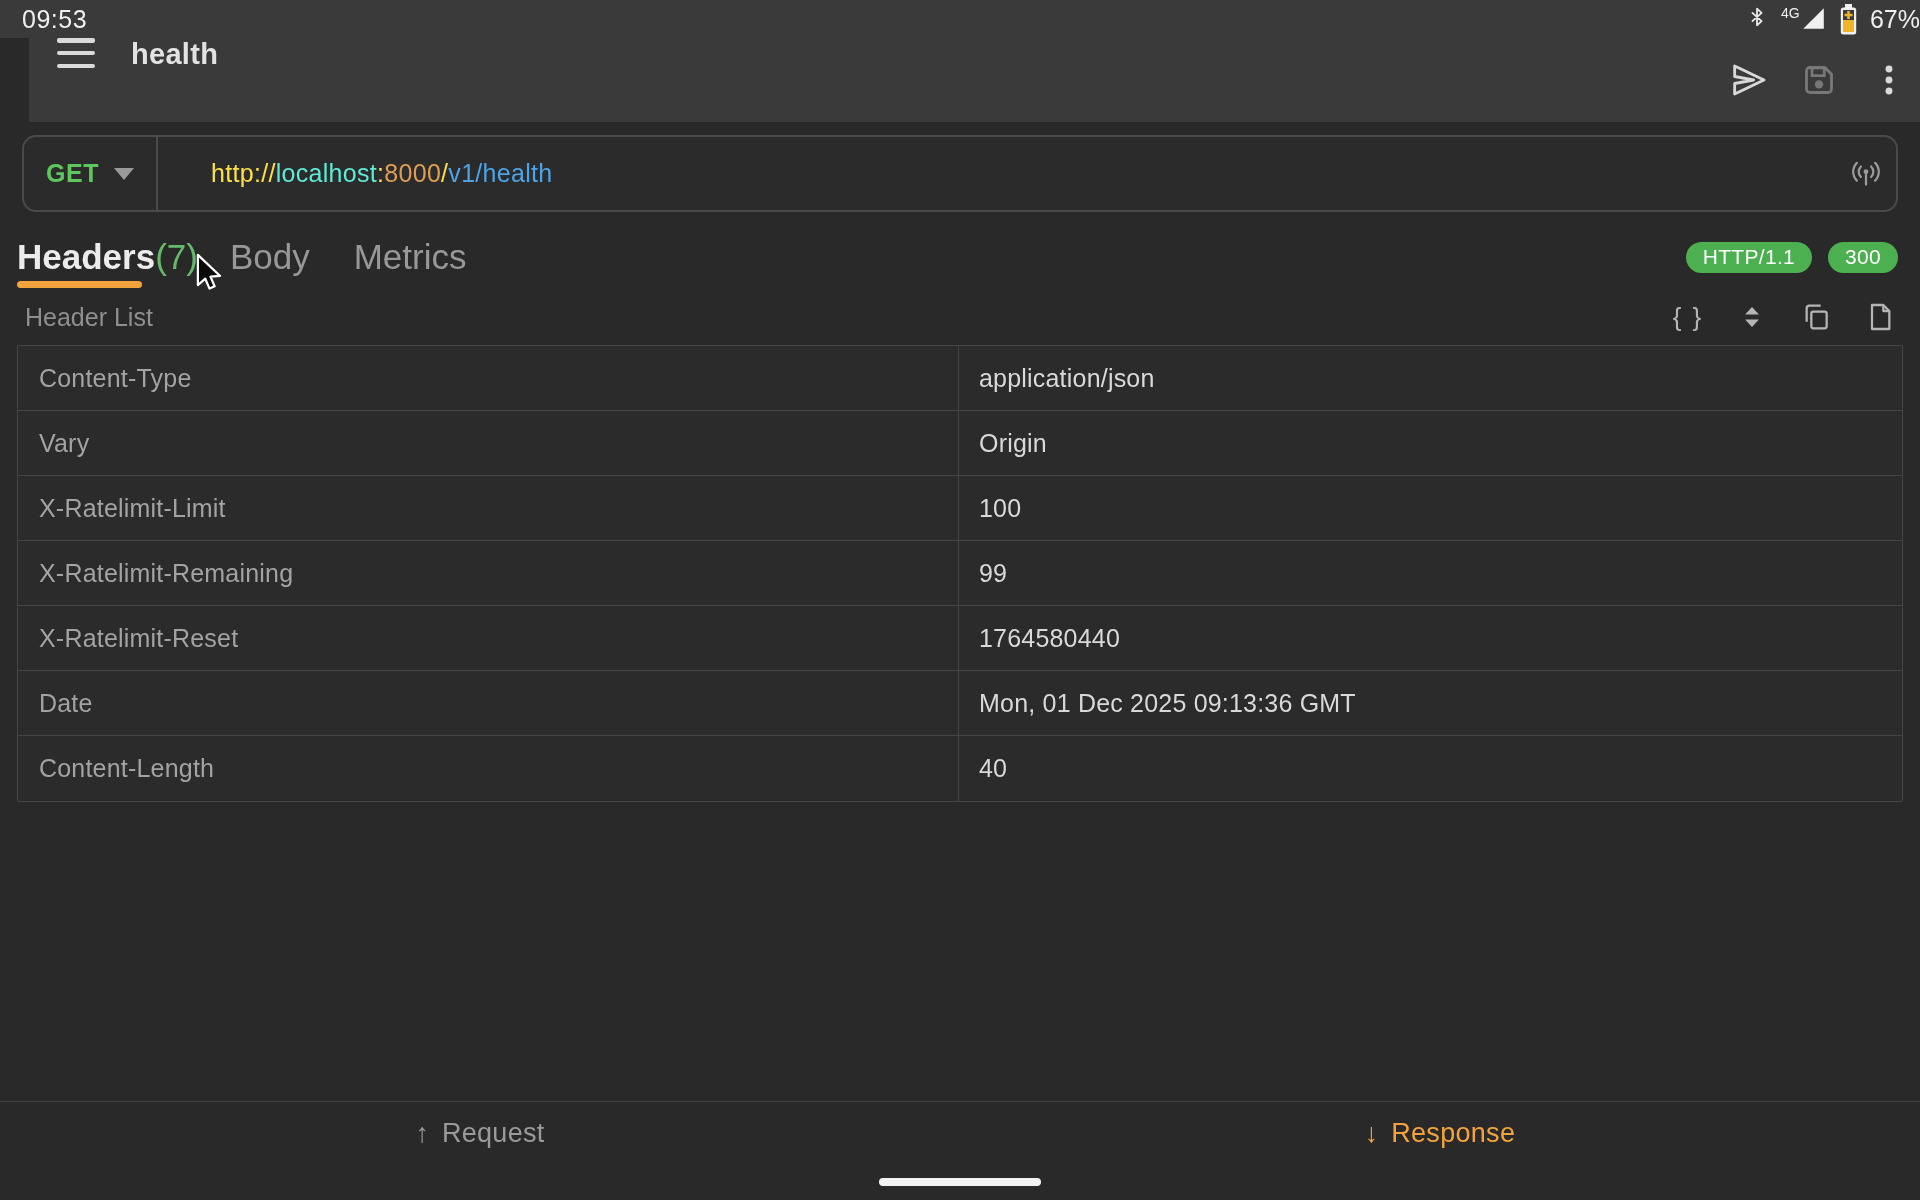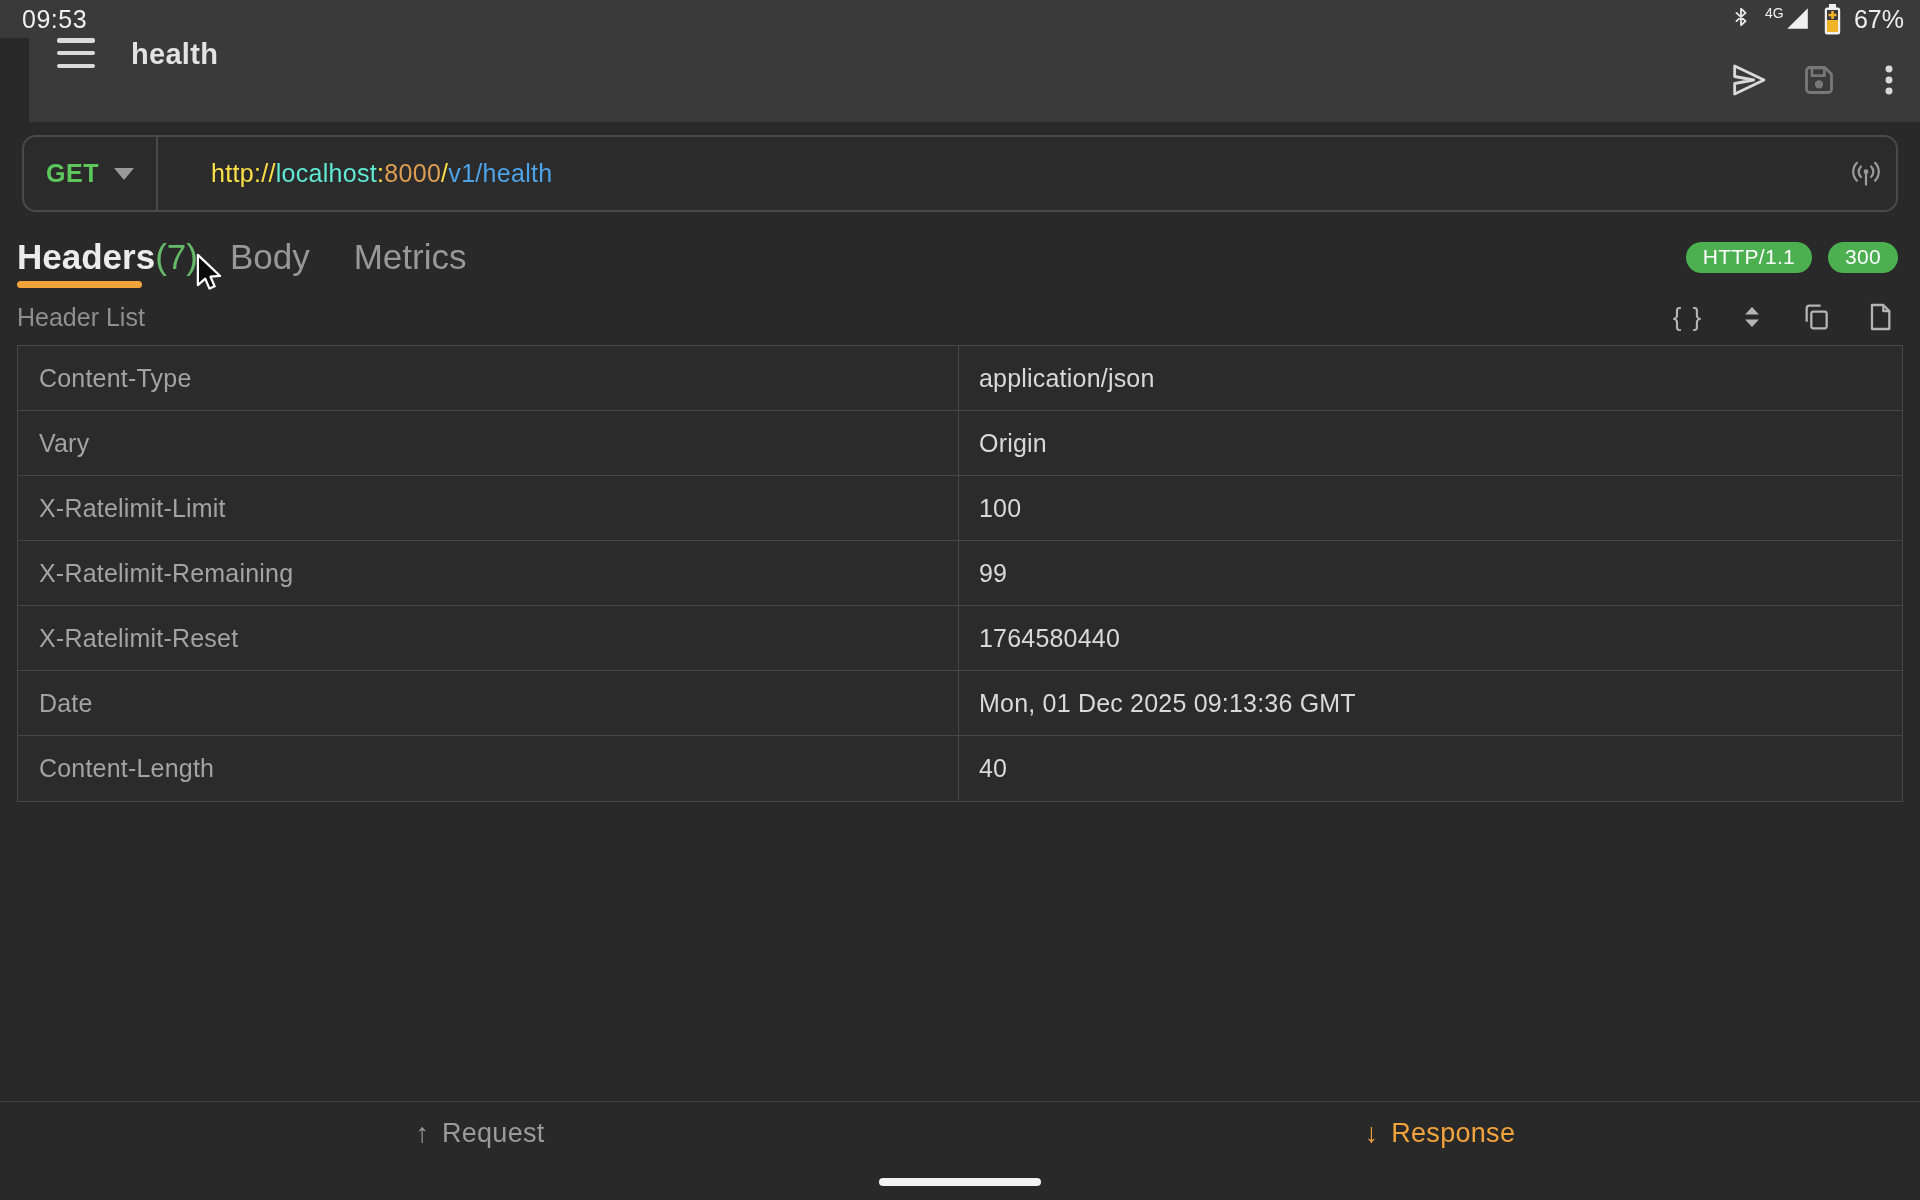--- a/index.html
+++ b/index.html
@@ -6,21 +6,21 @@
   html,body { width:1920px; height:1200px; overflow:hidden; }
   body {
     font-family:"Liberation Sans","DejaVu Sans",sans-serif;
     background:#292929; color:#e0e0e0; position:relative;
   }
 
   
   .status-bar {
     position:absolute; top:0; left:0; width:1920px; height:38px;
     background:#3a3a3a; display:flex; align-items:center;
-    padding:0 16px 0 22px;
+    padding:0 0 0 22px;
   }
   .status-time { font-size:25px; font-weight:500; color:#f0f0f0; letter-spacing:.5px; }
   .status-right { margin-left:auto; display:flex; align-items:center; gap:13px; }
   .sig-wrap { position:relative; width:46px; height:30px; }
   .sig-label { position:absolute; left:0; top:1px; font-size:14px; font-weight:500; color:#f0f0f0; }
   .sig-tri { position:absolute; right:0; bottom:3px; }
   .battery-wrap { position:relative; width:17px; height:31px; }
   .status-pct { font-size:25px; font-weight:500; color:#f0f0f0; }
 
   
@@ -71,21 +71,21 @@
   .badge {
     background:#4caf50; color:#fff; font-size:21px; height:31px;
     display:flex; align-items:center; padding:0 17px; border-radius:16px; letter-spacing:.3px;
   }
 
   
   .list-row {
     position:absolute; top:294px; left:0; width:1920px; height:46px;
     display:flex; align-items:center; padding:0 20px 0 17px;
   }
-  .list-title { font-size:25px; color:#8f8f8f; }
+  .list-title { font-size:25px; color:#8f8f8f;margin-left:8px; }
   .list-actions { margin-left:auto; display:flex; align-items:center; gap:24px; }
   .list-actions .icon-btn { width:40px; height:40px; }
   .braces-glyph { font-size:26px; color:#b5b5b5; font-weight:500; letter-spacing:2px; }
 
   
   .headers-table {
     position:absolute; top:345px; left:17px; width:1886px;
     border:1px solid #464646; border-radius:1px;
   }
   .hrow { display:flex; height:65px; border-bottom:1px solid #464646; background:#2b2b2b; }

